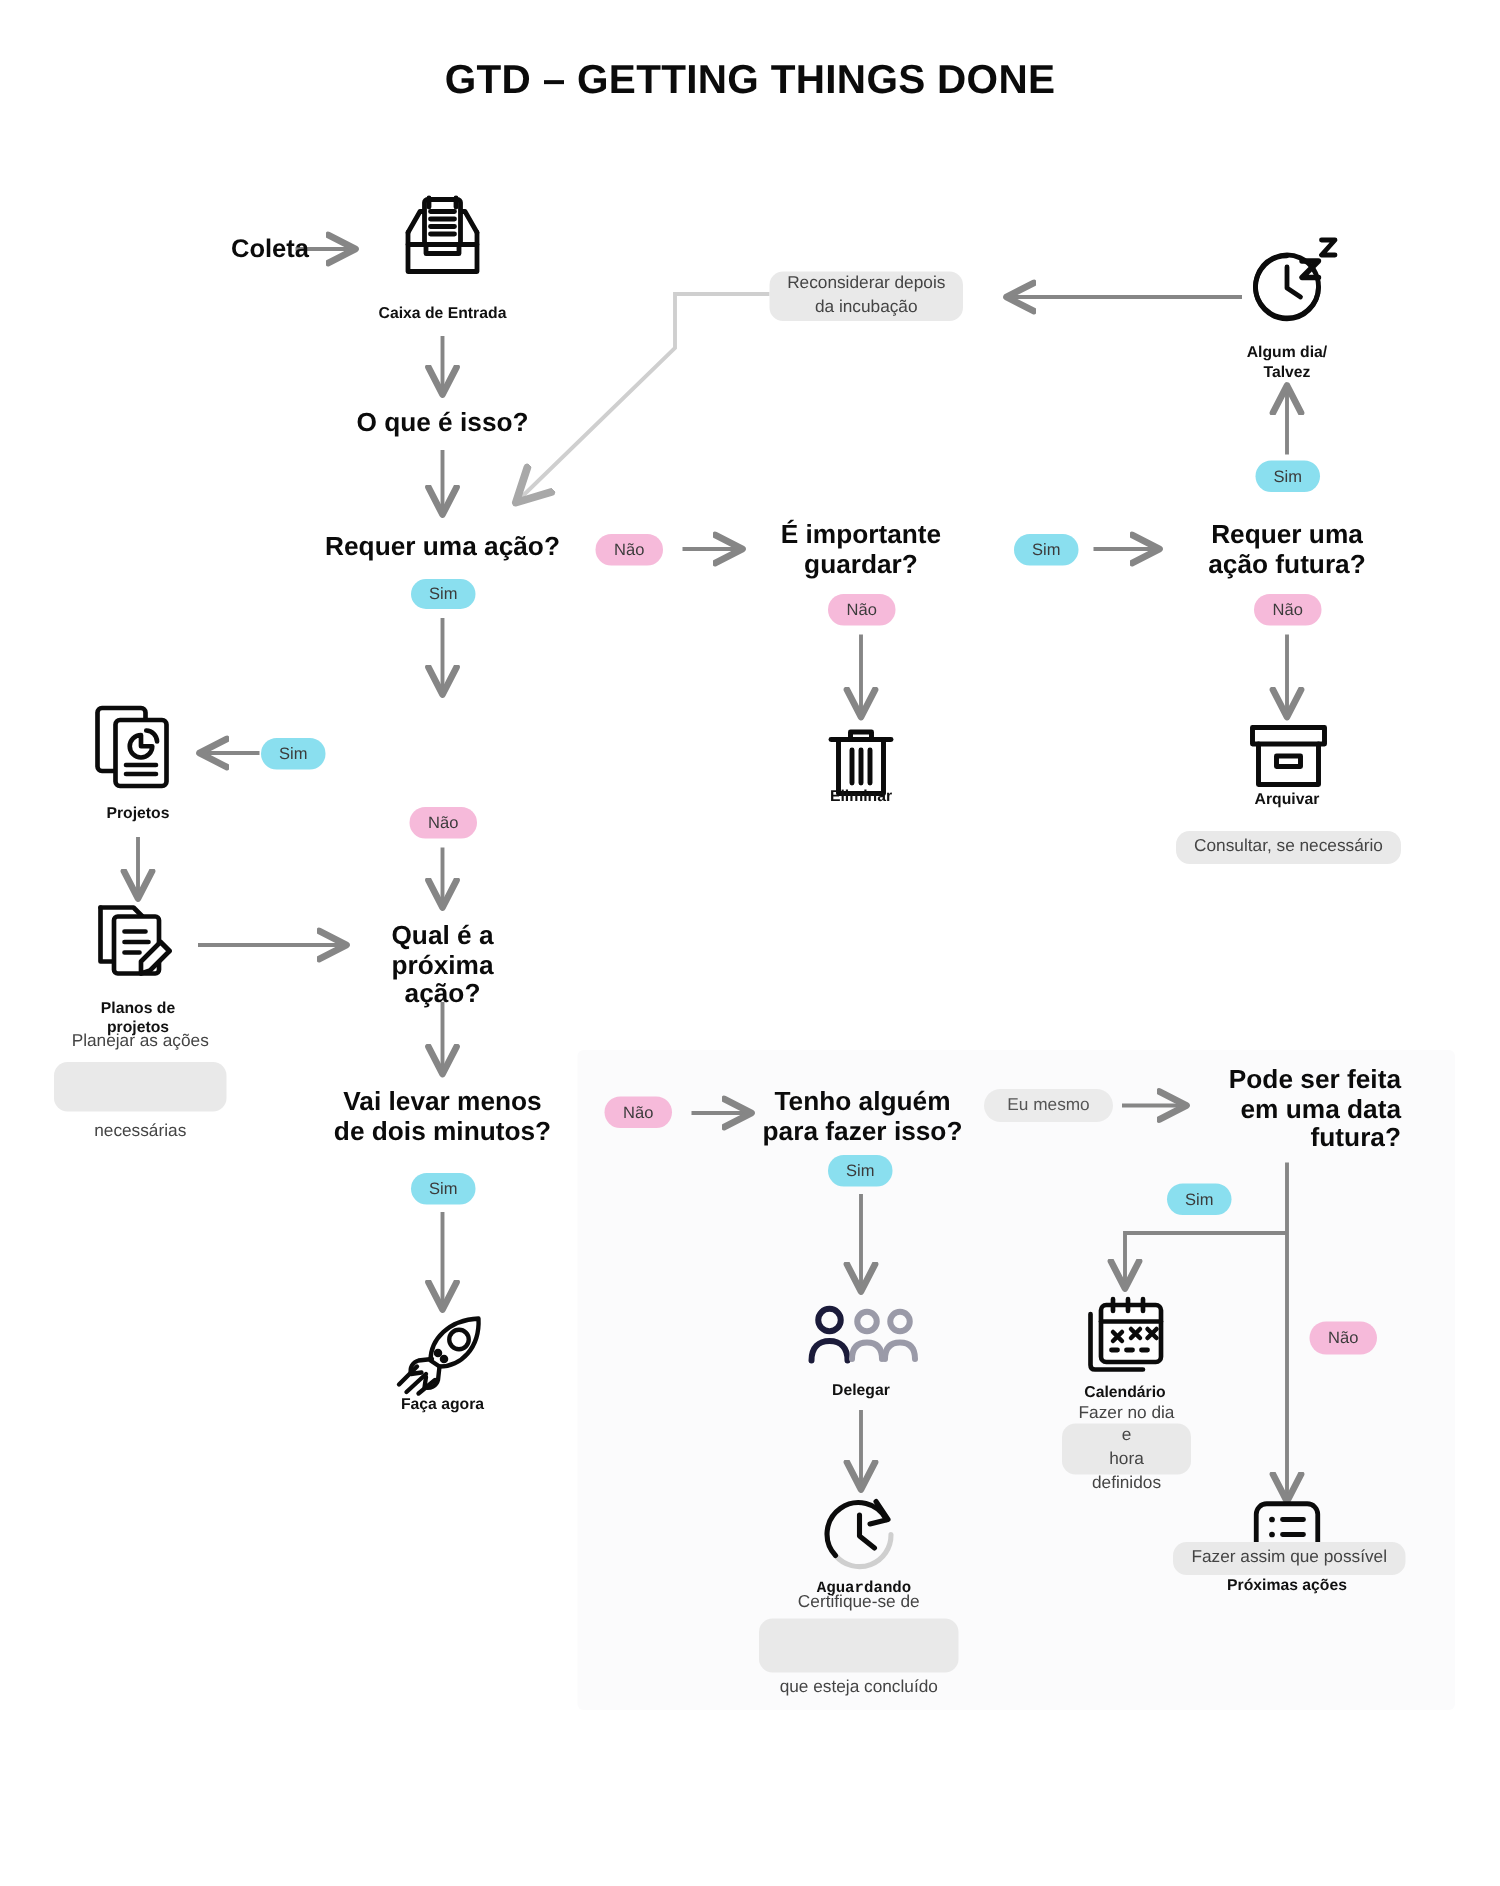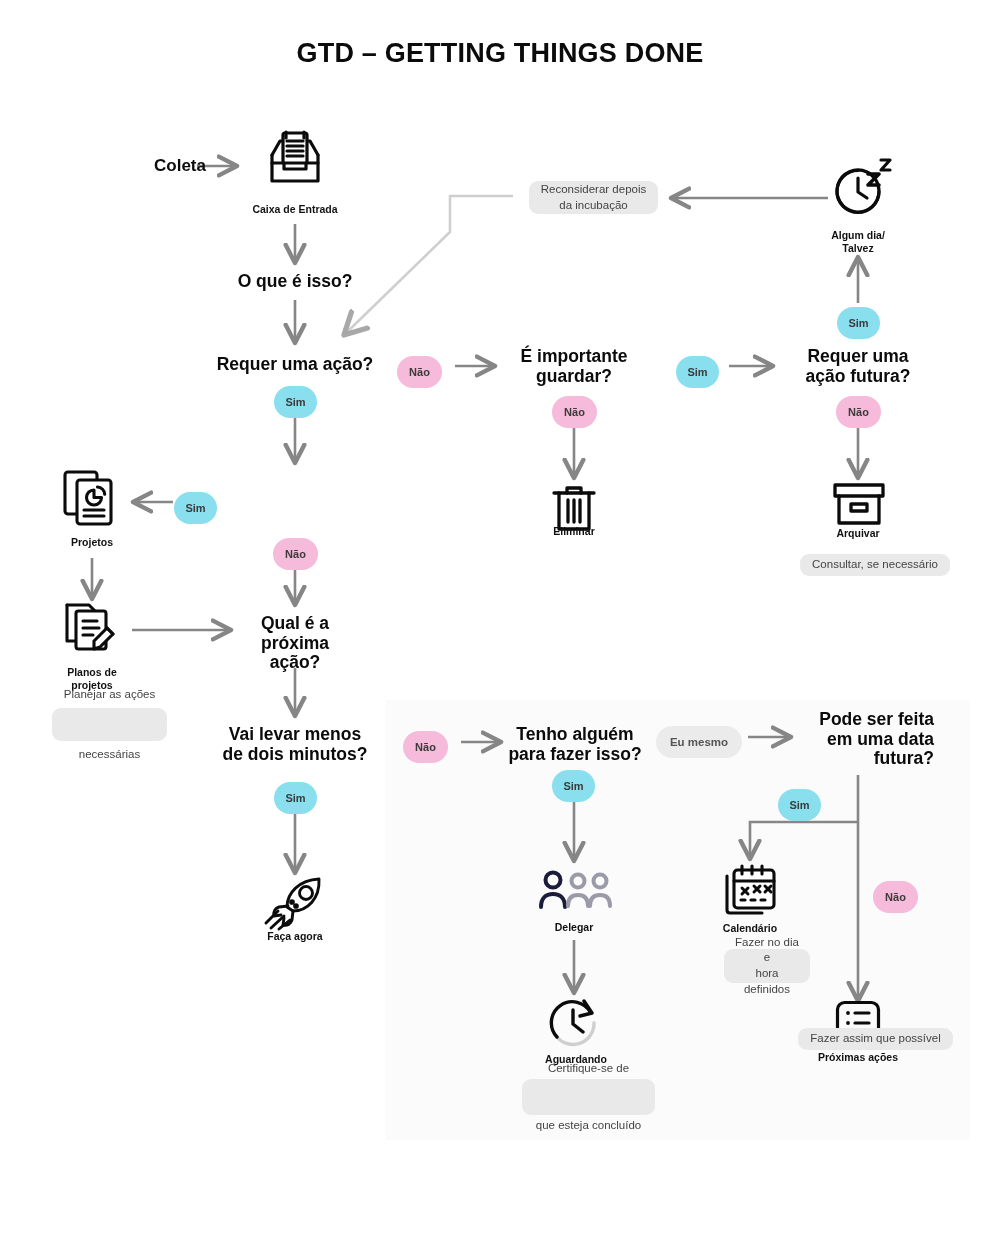--- a/index.html
+++ b/index.html
@@ -70,41 +70,39 @@
   
   .pill {
     position: absolute;
     display: flex;
     align-items: center;
     justify-content: center;
     border-radius: 999px;
     font-size: 11px;
     color: #3b3b3b;
     white-space: nowrap;
-    padding: 16px 6px;
-    font-weight: bold;
+    padding: 5px 6px;
   }
   .pill.sim { background: #8adfef; }
   .pill.nao { background: #f6bada; }
   .pill.neutral { background: #ebebeb; color: #555; font-size: 11.5px; }
 
   
   .note {
     position: absolute;
     background: #e9e9e9;
     border-radius: 9px;
     color: #444;
     font-size: 11.5px;
     line-height: 1.35;
     text-align: center;
     display: flex;
     align-items: center;
     justify-content: center;
     padding: 5px 9px;
-    margin-left: 16px;
   }
 
   .icon { position: absolute; }
   svg { display: block; overflow: visible; }
   .conn { position: absolute; left:0; top:0; width:1000px; height:1257px; pointer-events:none; }
 </style>
 </head>
 <body>
 
 <div id="stage">
@@ -277,21 +275,21 @@
   <div class="cap" style="left:524px; top:921px; width:100px;">Delegar</div>
 
   <div class="icon" style="left:547px; top:997px;">
     <svg width="54" height="52" viewBox="0 0 54 52" fill="none" stroke-linecap="round" stroke-linejoin="round">
       <path d="M47,26 A21,21 0 0 1 10,40" stroke="#cfcfcf" stroke-width="3.4" fill="none"></path>
       <path d="M10,40 A21,21 0 1 1 44,16" stroke="#0b0b0b" stroke-width="3.4" fill="none"></path>
       <path d="M37,4 L45,16 L33,19" stroke="#0b0b0b" stroke-width="3.4" fill="none"></path>
       <path d="M26,13 V27 L36,35" stroke="#0b0b0b" stroke-width="3.4" fill="none"></path>
     </svg>
   </div>
-  <div class="cap" style="left:524px; top:1053px; width:104px;">Aguardando</div>
+  <div class="cap" style="left:524px; top:1053px; width:104px;font-family:Liberation Mono, monospace;">Aguardando</div>
 
   <div class="icon" style="left:722px; top:864px;">
     <svg width="56" height="54" viewBox="0 0 56 54" fill="none" stroke="#0b0b0b" stroke-width="3.1" stroke-linecap="round" stroke-linejoin="round">
       <path d="M5,12 V46 C5,48 6,49 8,49 H40"></path>
       <rect x="12" y="6" width="40" height="38" rx="3.5" fill="#fff"></rect>
       <path d="M12,17 H52"></path>
       <path d="M20,2 V10 M30,2 V10 M40,2 V10"></path>
       <path d="M20,24 L26,30 M26,24 L20,30" stroke-width="3"></path>
       <path d="M32,22 L38,28 M38,22 L32,28" stroke-width="3"></path>
       <path d="M43,22 L49,28 M49,22 L43,28" stroke-width="3"></path>

